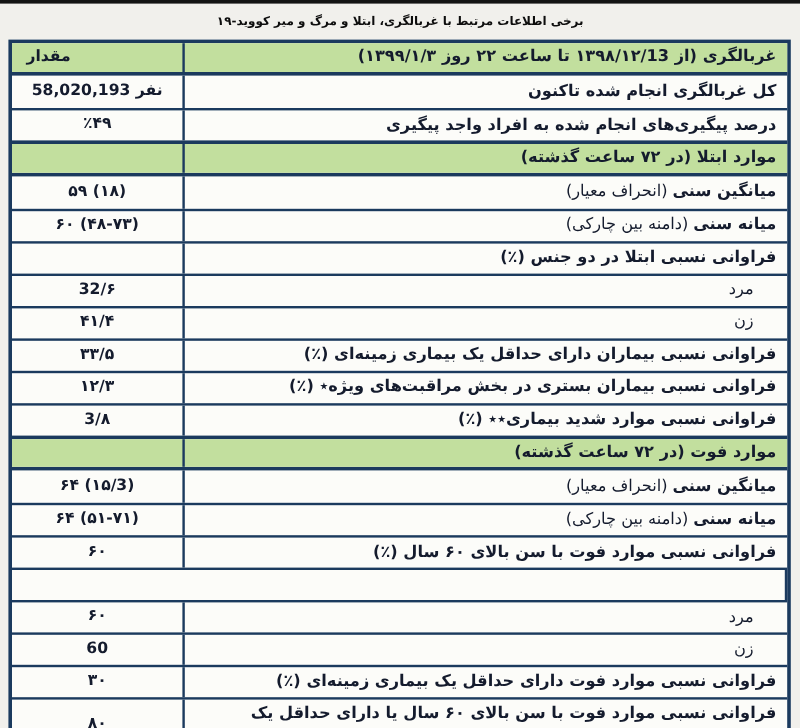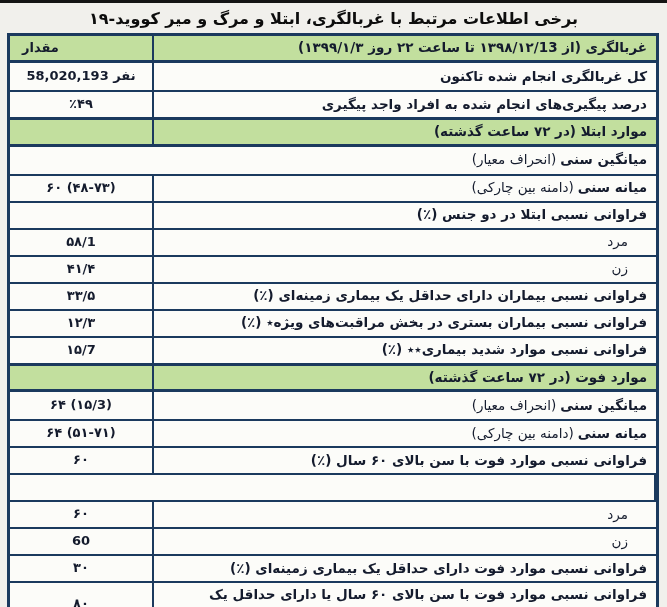--- a/index.html
+++ b/index.html
@@ -10,21 +10,21 @@
     color: #141b2d;
     direction: rtl;
   }
   .title {
     width: 667px;
     min-height: 33px;
     border-top: 3px solid #141414;
     display: flex;
     align-items: center;
     justify-content: center;
-    font-size: 16px;
+    font-size: 10px;
     font-weight: bold;
     color: #0d0d0d;
     padding: 4px 6px 3px;
   }
   .table {
     width: 652px;
     margin: 0 8px 0 7px;
     border: 3px solid #1b3a5e;
     background: #fcfcf9;
   }
@@ -95,39 +95,40 @@
     <div class="cell label">
           <span class="lbl">موارد ابتلا (در ۷۲ ساعت گذشته)</span>
         </div>
     <div class="cell value"></div>
   </div>
       <div class="row data no-top">
     <div class="cell label">
           <span class="lbl">میانگین سنی</span>
           <span class="sfx">(انحراف معیار)</span>
         </div>
+    <div class="cell value">۵۹ (۱۸)</div>
   </div>
       <div class="row data">
     <div class="cell label">
           <span class="lbl">میانه سنی</span>
           <span class="sfx">(دامنه بین چارکی)</span>
         </div>
     <div class="cell value">۶۰ (۴۸-۷۳)</div>
   </div>
       <div class="row data">
     <div class="cell label">
           <span class="lbl">فراوانی نسبی ابتلا در دو جنس (٪)</span>
         </div>
     <div class="cell value"></div>
   </div>
       <div class="row sub">
     <div class="cell label">
           <span class="lbl">مرد</span>
         </div>
-    <div class="cell value">۵۸/1</div>
+    <div class="cell value">32/۶</div>
   </div>
       <div class="row sub">
     <div class="cell label">
           <span class="lbl">زن</span>
         </div>
     <div class="cell value">۴۱/۴</div>
   </div>
       <div class="row data">
     <div class="cell label">
           <span class="lbl">فراوانی نسبی بیماران دارای حداقل یک بیماری زمینه‌ای (٪)</span>
@@ -137,21 +138,21 @@
       <div class="row data">
     <div class="cell label">
           <span class="lbl">فراوانی نسبی بیماران بستری در بخش مراقبت‌های ویژه٭ (٪)</span>
         </div>
     <div class="cell value">۱۲/۳</div>
   </div>
       <div class="row data">
     <div class="cell label">
           <span class="lbl">فراوانی نسبی موارد شدید بیماری٭٭ (٪)</span>
         </div>
-    <div class="cell value">۱۵/7</div>
+    <div class="cell value">3/۸</div>
   </div>
       <div class="row section">
     <div class="cell label">
           <span class="lbl">موارد فوت (در ۷۲ ساعت گذشته)</span>
         </div>
     <div class="cell value"></div>
   </div>
       <div class="row data no-top">
     <div class="cell label">
           <span class="lbl">میانگین سنی</span>

